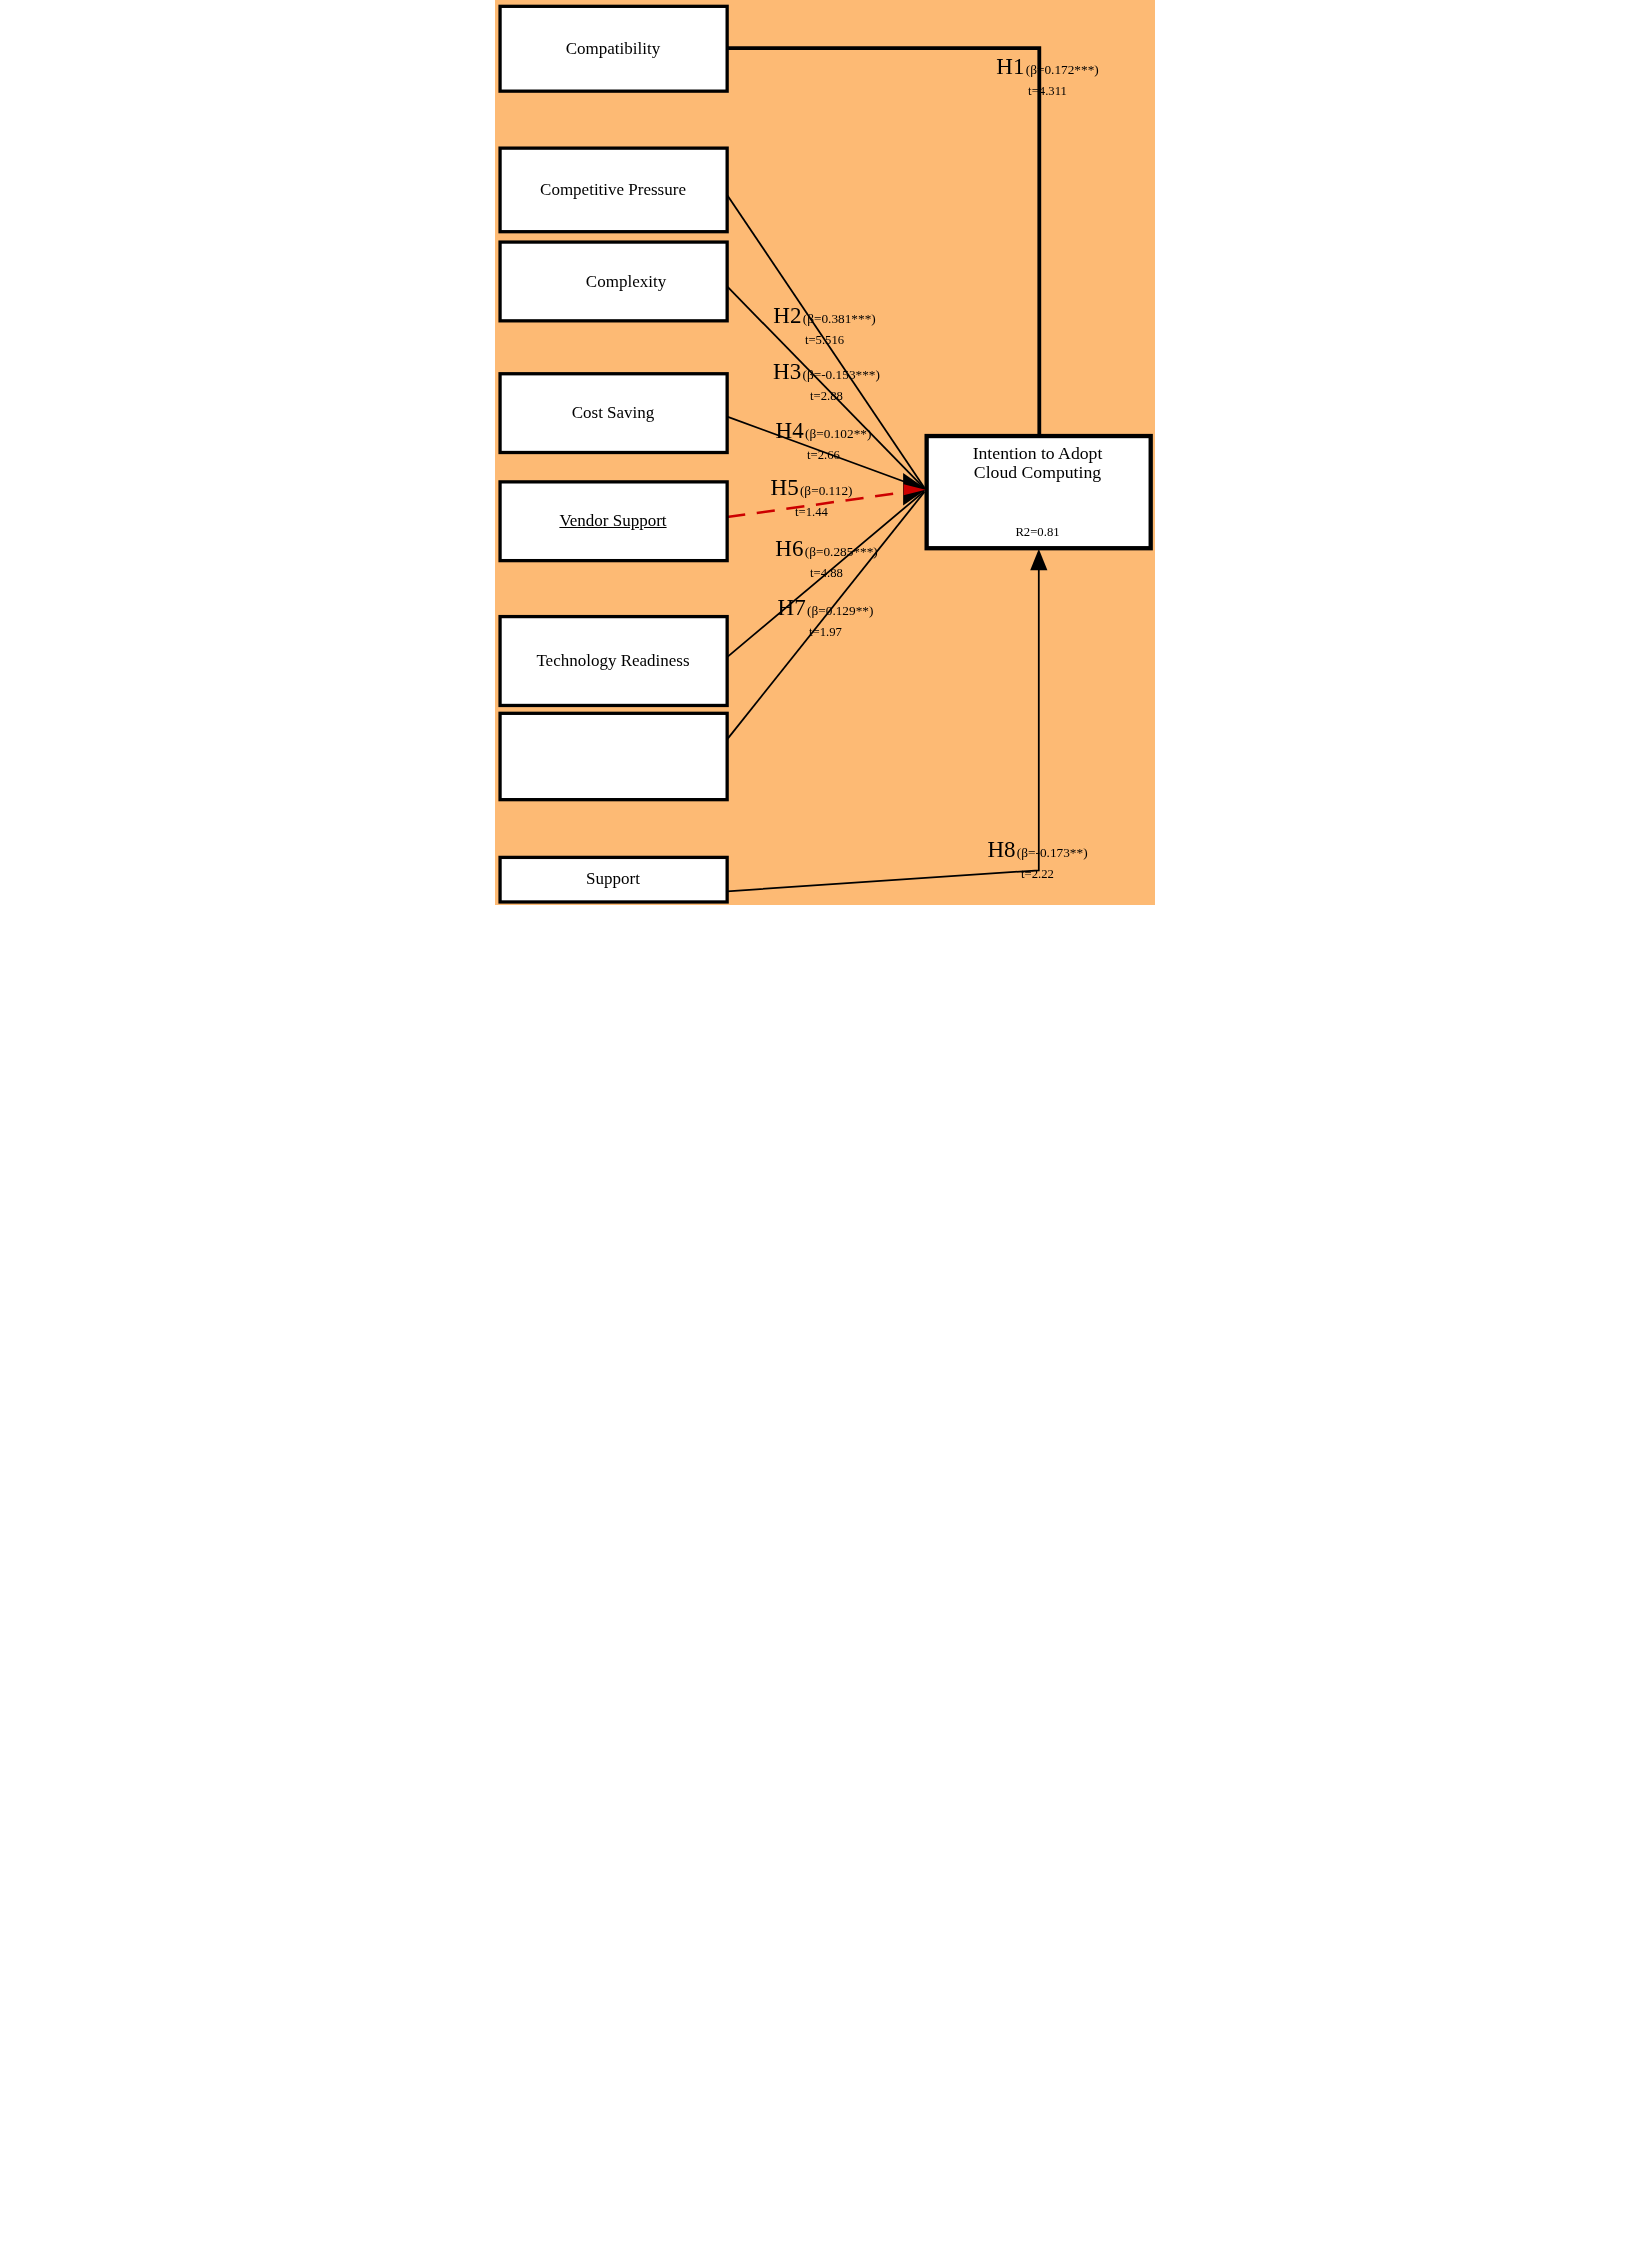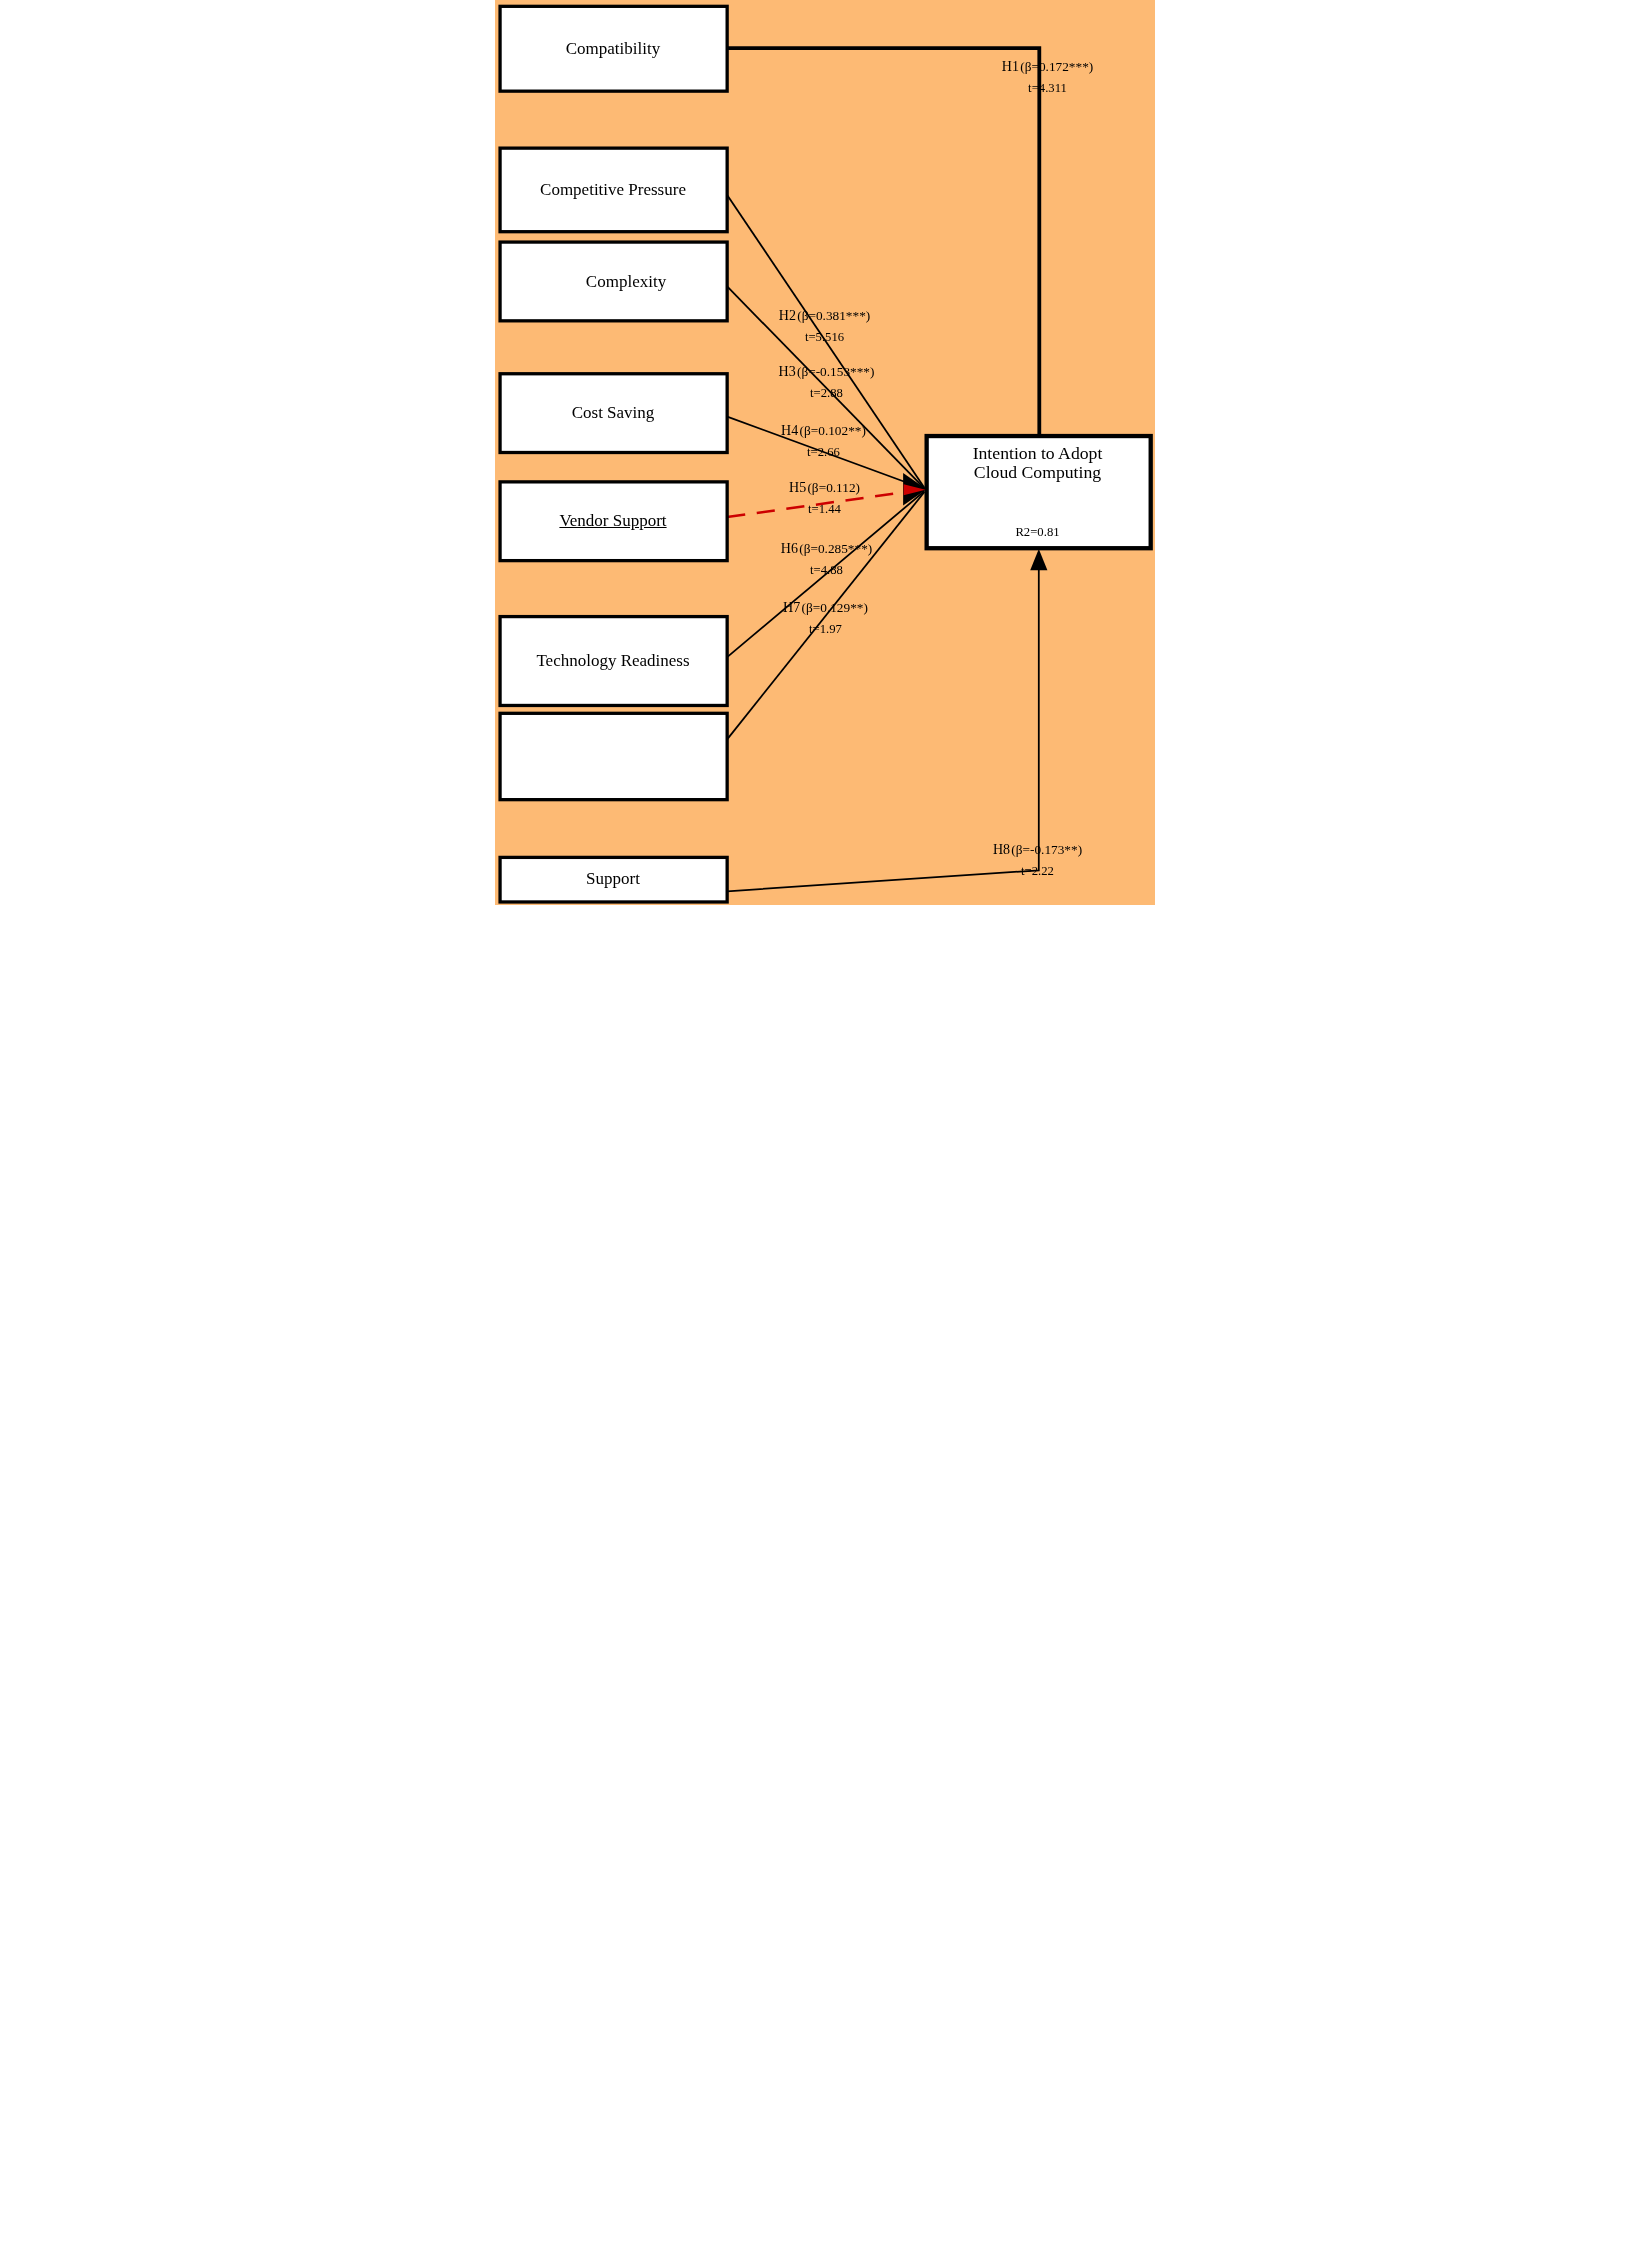--- a/index.html
+++ b/index.html
@@ -38,21 +38,21 @@
   }
   .target-title{font-size:17.7px;line-height:19.6px;}
   .target-r2{font-size:12.7px;}
   .hlabel{
     position:absolute;
     transform:translateX(-50%);
     text-align:center;
     white-space:nowrap;
   }
   .hrow1{font-size:13.3px;line-height:16.4px;}
-  .hrow1 .hid{font-size:14px;margin-right:1.3px;}
+  .hrow1 .hid{font-size:23px;margin-right:1.3px;}
   .hrow2{font-size:12.7px;margin-top:5.7px;}
 </style>
 </head>
 <body>
 
 <div id="figure">
 
   <svg id="wires" viewBox="0 0 2607 3574" preserveAspectRatio="none">
 
     <polyline points="917,190 2150,190 2150,1730" fill="none" stroke="#000000" stroke-width="15"></polyline>
@@ -119,21 +119,21 @@
     <div class="hrow2">t=5.516</div>
   </div>
   <div class="hlabel" style="left:332px;top:364px;">
     <div class="hrow1"><span class="hid">H3</span><span class="hbeta">(β=-0.153***)</span></div>
     <div class="hrow2">t=2.88</div>
   </div>
   <div class="hlabel" style="left:329px;top:423px;">
     <div class="hrow1"><span class="hid">H4</span><span class="hbeta">(β=0.102**)</span></div>
     <div class="hrow2">t=2.66</div>
   </div>
-  <div class="hlabel" style="left:330px;top:480px;">
+  <div class="hlabel" style="left:317px;top:480px;">
     <div class="hrow1"><span class="hid">H5</span><span class="hbeta">(β=0.112)</span></div>
     <div class="hrow2">t=1.44</div>
   </div>
   <div class="hlabel" style="left:332px;top:541px;">
     <div class="hrow1"><span class="hid">H6</span><span class="hbeta">(β=0.285***)</span></div>
     <div class="hrow2">t=4.88</div>
   </div>
   <div class="hlabel" style="left:331px;top:600px;">
     <div class="hrow1"><span class="hid">H7</span><span class="hbeta">(β=0.129**)</span></div>
     <div class="hrow2">t=1.97</div>

